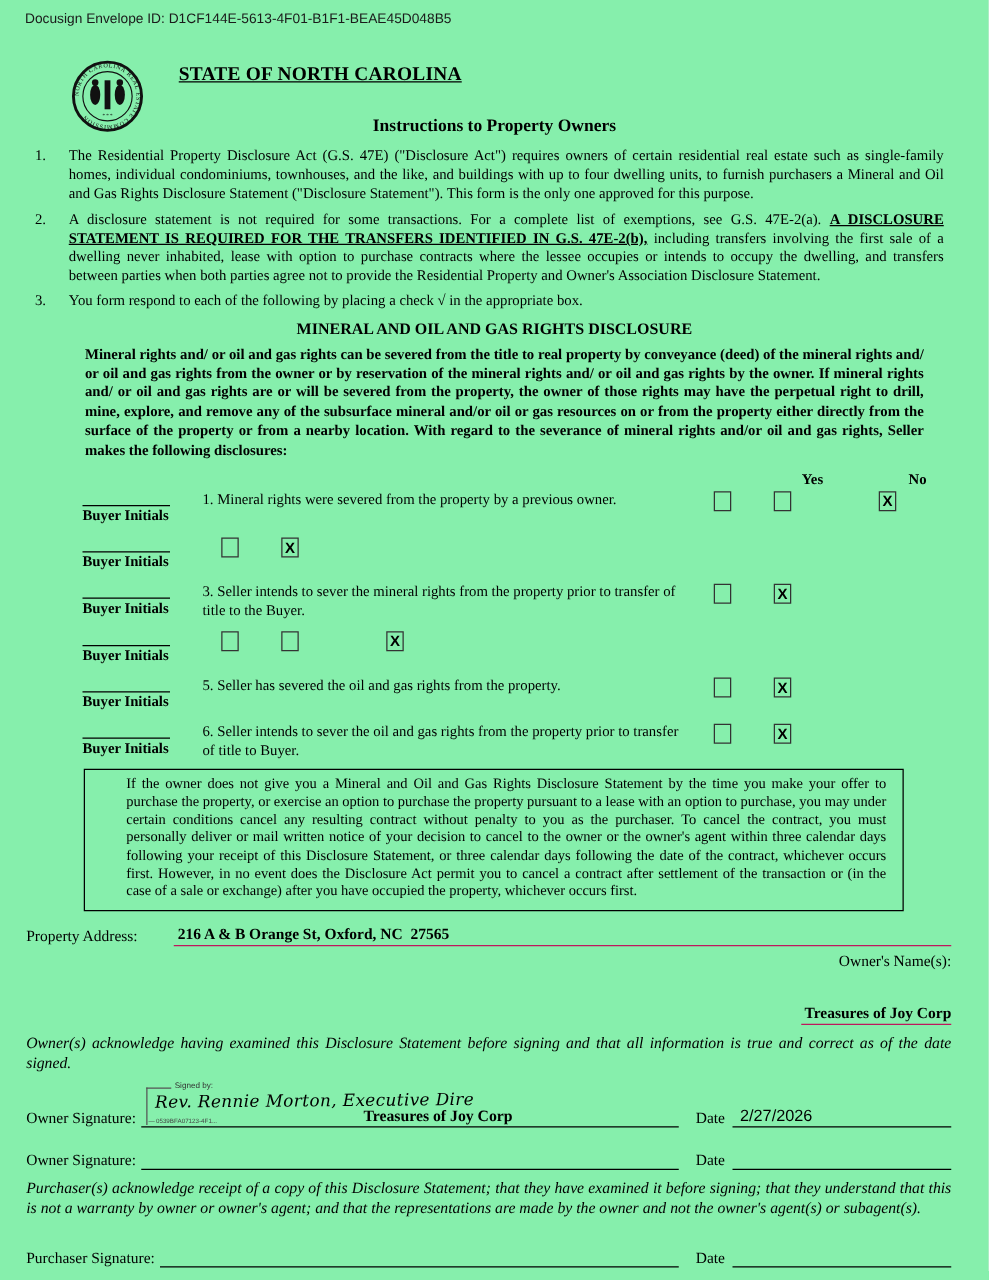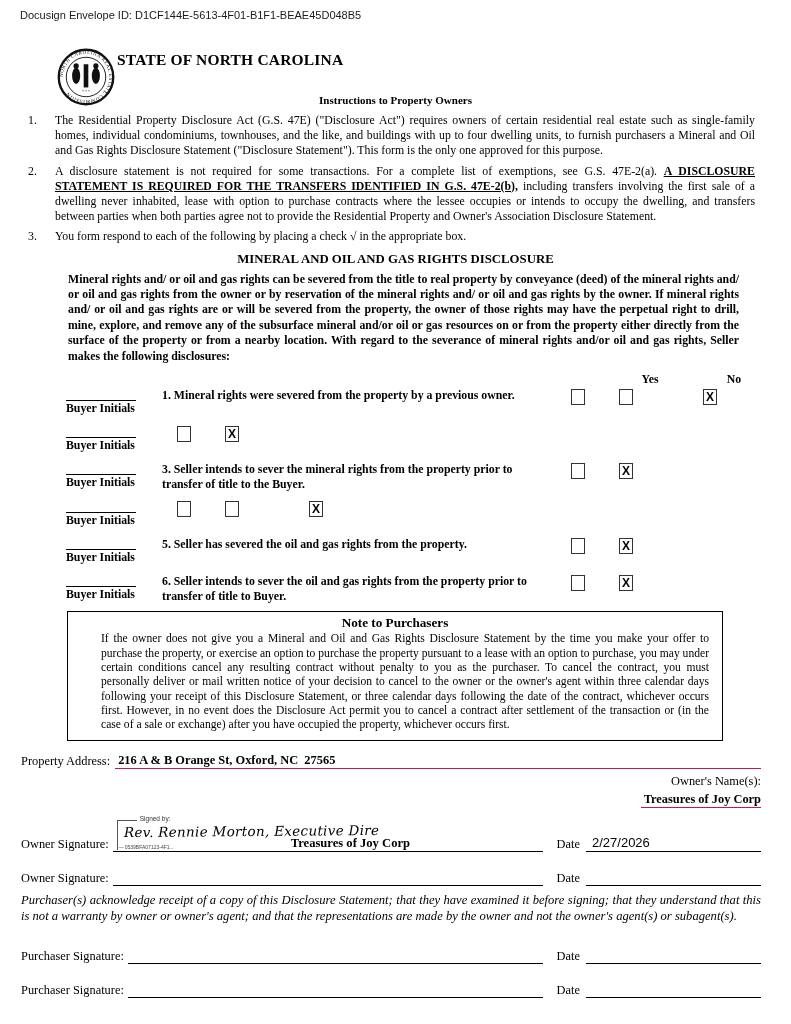--- a/index.html
+++ b/index.html
@@ -1,65 +1,65 @@
 <!DOCTYPE html>
 <html><head>
 <meta charset="utf-8">
 <style>
   * { margin:0; padding:0; box-sizing:border-box; }
   html,body { background:#e8e8e8; }
   .page {
     position:relative; width:791px; height:1024px; margin:0 auto;
-    background:#ffffff; color:#000; overflow:hidden;
+    background:#86efac; color:#000; overflow:hidden;
     font-family:"Liberation Serif", serif;
   }
   .docusign-id {
     position:absolute; top:9px; left:20px;
     font-family:"Liberation Sans", sans-serif; font-size:11px; color:#1a1a1a;
   }
   
   .header { display:flex; align-items:flex-start; margin:46px 0 0 57px; }
   .seal { width:58px; height:58px; flex:0 0 auto; margin-top:2px; }
-  .titles { margin-left:2px; padding-top:4px; }
+  .titles { margin-left:28px; padding-top:4px;text-decoration:underline; }
   .title-line { font-weight:bold; font-size:15.5px; line-height:20px; letter-spacing:0.2px; }
-  .instr-heading { text-align:center; font-weight:bold; font-size:11px; margin-top:-12px; }
+  .instr-heading { text-align:center; font-weight:bold; font-size:14px; margin-top:-12px; }
   
   .instr-list { margin:7px 36px 0 28px; }
   .instr-item { display:flex; margin-bottom:5px; }
   .instr-num { width:27px; flex:0 0 auto; font-size:11.8px; line-height:15.2px; }
   .instr-text { flex:1; text-align:justify; font-size:11.8px; line-height:15.2px; }
   .emph { font-weight:bold; text-decoration:underline; }
   
   .disc-heading { text-align:center; font-weight:bold; font-size:12.8px; margin-top:7px; }
   .disc-intro { margin:5px 52px 0 68px; text-align:justify; font-weight:bold;
                 font-size:11.8px; line-height:15.4px; }
   .table { margin-top:8px; }
   .t-row { display:flex; align-items:flex-start; margin-bottom:0; }
   .t-head { margin-bottom:1px;gap:36px; }
   .init-col { width:92px; margin-left:66px; flex:0 0 auto; }
   .init-line { border-bottom:1.2px solid #000; height:13px; width:70px; }
   .init-label { font-weight:bold; font-size:11.8px; line-height:15px; }
   .stmt-col { width:390px; margin-left:4px; flex:0 0 auto;
-              font-weight:bold; font-size:11.8px; line-height:14.6px; padding-top:0; }
+              font-weight:normal; font-size:11.8px; line-height:14.6px; padding-top:0; }
   .col-yes { width:44px; margin-left:4px; text-align:center; flex:0 0 auto; }
   .col-no  { width:44px; margin-left:4px; text-align:center; flex:0 0 auto; }
   .col-norep { width:116px; margin-left:4px; text-align:center; flex:0 0 auto; }
   .col-label { font-weight:bold; font-size:11.8px; }
   .checkbox {
     display:inline-block; width:14px; height:16px; border:1.3px solid #333;
     font-family:"Liberation Sans", sans-serif; font-weight:bold; font-size:12px;
     line-height:14px; text-align:center; vertical-align:top; margin-top:1px;
   }
   .row-gap { height:9px; }
   
   .note-box { border:1.2px solid #000; margin:8px 68px 0 67px; padding:3px 13px 7px 13px; }
   .note-title { text-align:center; font-weight:bold; font-size:13.2px; }
   .note-body { text-align:justify; font-size:11.6px; line-height:14.3px; margin-top:1px;margin-left:20px; }
   
-  .fill-row { display:flex; align-items:flex-end; margin:0 30px 0 21px; }
+  .fill-row { display:flex; align-items:flex-end; margin:0 30px 0 21px;gap:24px; }
   .addr-row { margin-top:9px; }
   .lab { font-size:12.4px; white-space:nowrap; }
   .uline { flex:1; border-bottom:1px solid #be185d; margin-left:5px; position:relative;
            min-height:16px; }
   .uline-value { font-weight:bold; font-size:12.4px; white-space:pre-wrap; padding-left:3px; }
   .ack { margin:6px 30px 0 21px; font-style:italic; font-size:12.6px; line-height:16.2px;
          text-align:justify; }
   
   .sig-row { display:flex; align-items:flex-end; margin:14px 30px 0 21px; height:22px; }
   .sig-row.tight { margin-top:12px; }
@@ -205,33 +205,33 @@
         <div class="init-label">Buyer Initials</div>
       </div>
       <div class="stmt-col">6. Seller intends to sever the oil and gas rights from the property prior to transfer of title to Buyer.</div>
       <div class="col-yes"><span class="checkbox"></span></div>
       <div class="col-no"><span class="checkbox">X</span></div>
       <div class="col-norep"></div>
     </div>
   </div>
 
   <div class="note-box">
-    <div class="note-title">Note to Purchasers</div>
     <div class="note-body">If the owner does not give you a Mineral and Oil and Gas Rights Disclosure Statement by the time you make your offer to purchase the property, or exercise an option to purchase the property pursuant to a lease with an option to purchase, you may under certain conditions cancel any resulting contract without penalty to you as the purchaser. To cancel the contract, you must personally deliver or mail written notice of your decision to cancel to the owner or the owner's agent within three calendar days following your receipt of this Disclosure Statement, or three calendar days following the date of the contract, whichever occurs first. However, in no event does the Disclosure Act permit you to cancel a contract after settlement of the transaction or (in the case of a sale or exchange) after you have occupied the property, whichever occurs first.</div>
   </div>
 
   <div class="fill-row addr-row">
     <span class="lab">Property Address:</span>
     <span class="uline"><span class="uline-value">216 A &amp; B Orange St, Oxford, NC  27565</span></span>
   </div>
   <div class="fill-row" style="margin-top:5px;flex-direction:column;">
     <span class="lab">Owner's Name(s):</span>
     <span class="uline"><span class="uline-value">Treasures of Joy Corp</span></span>
   </div>
 
+  <div class="ack">Owner(s) acknowledge having examined this Disclosure Statement before signing and that all information is true and  correct as of the date signed.</div>
 
   <div class="sig-row" style="margin-top:22px;">
     <span class="lab">Owner Signature:</span>
     <span class="sig-line">
       <span class="docusign-stamp">
         <span class="stamp-bracket"></span>
         <span class="signed-by">Signed by:</span>
         <span class="cursive">Rev. Rennie Morton, Executive Dire</span>
         <span class="sig-code">0539BFA07123-4F1...</span>
       </span>

